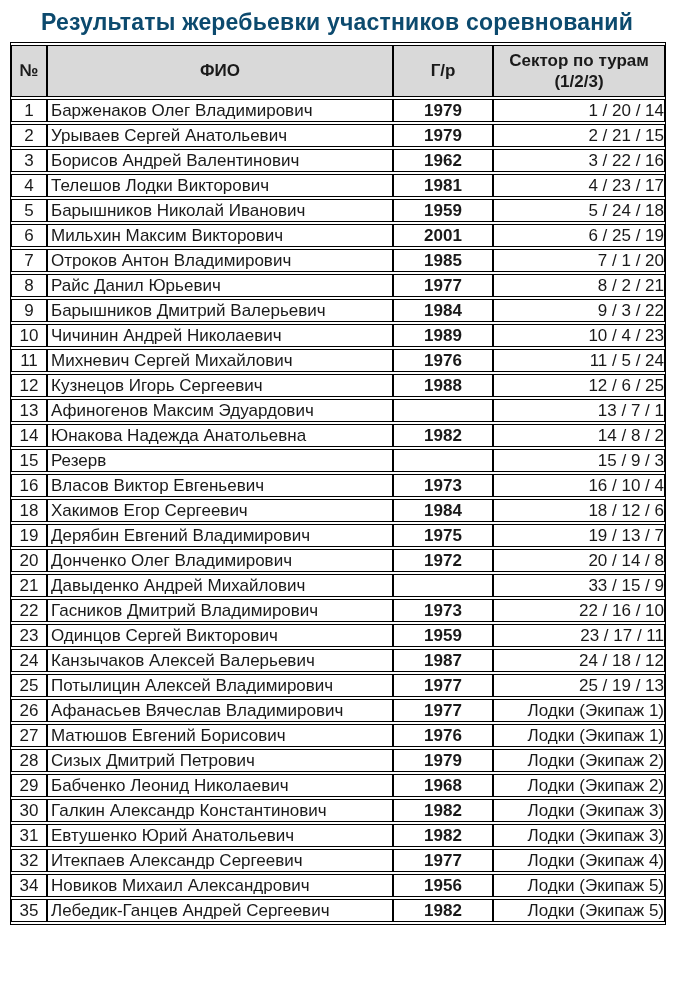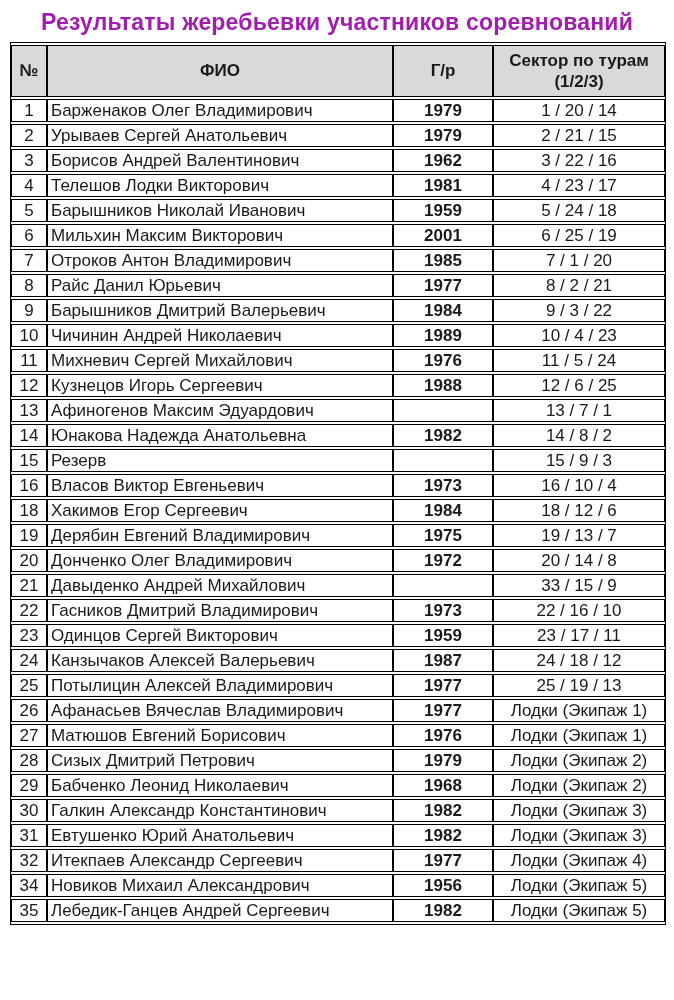--- a/index.html
+++ b/index.html
@@ -10,21 +10,21 @@
     font-family: "Liberation Sans", sans-serif;
     color: #1a1a1a;
     overflow: hidden;
   }
   .page { width: 674px; height: 1000px; }
   .title {
     margin: 9px 0 6px 0;
     font-size: 23px;
     font-weight: bold;
     text-align: center;
-    color: #a21caf;
+    color: #0c4a6e;
     letter-spacing: 0.2px;
   }
   table.results {
     margin-left: 10px;
     width: 654px;
     table-layout: fixed;
     border-collapse: separate;
     border-spacing: 0 2px;
     border: 1px solid var(--border-color);
   }
@@ -42,21 +42,21 @@
     font-weight: bold;
     text-align: center;
     white-space: normal;
     line-height: 1.25;
     padding: 0 4px;
   }
   tbody td { height: 23px; background: #fff; }
   td.c-num  { text-align: center; }
   td.c-name { text-align: left; padding-left: 3px; }
   td.c-year { text-align: center; font-weight: bold; }
-  td.c-sector { text-align: center; }
+  td.c-sector { text-align: right; }
   col.w-num  { width: 36px; }
   col.w-name { width: 346px; }
   col.w-year { width: 100px; }
   col.w-sector { width: 172px; }
 </style>
 </head>
 <body>
 
 <div class="page">
   <div class="title">Результаты жеребьевки участников соревнований</div>

